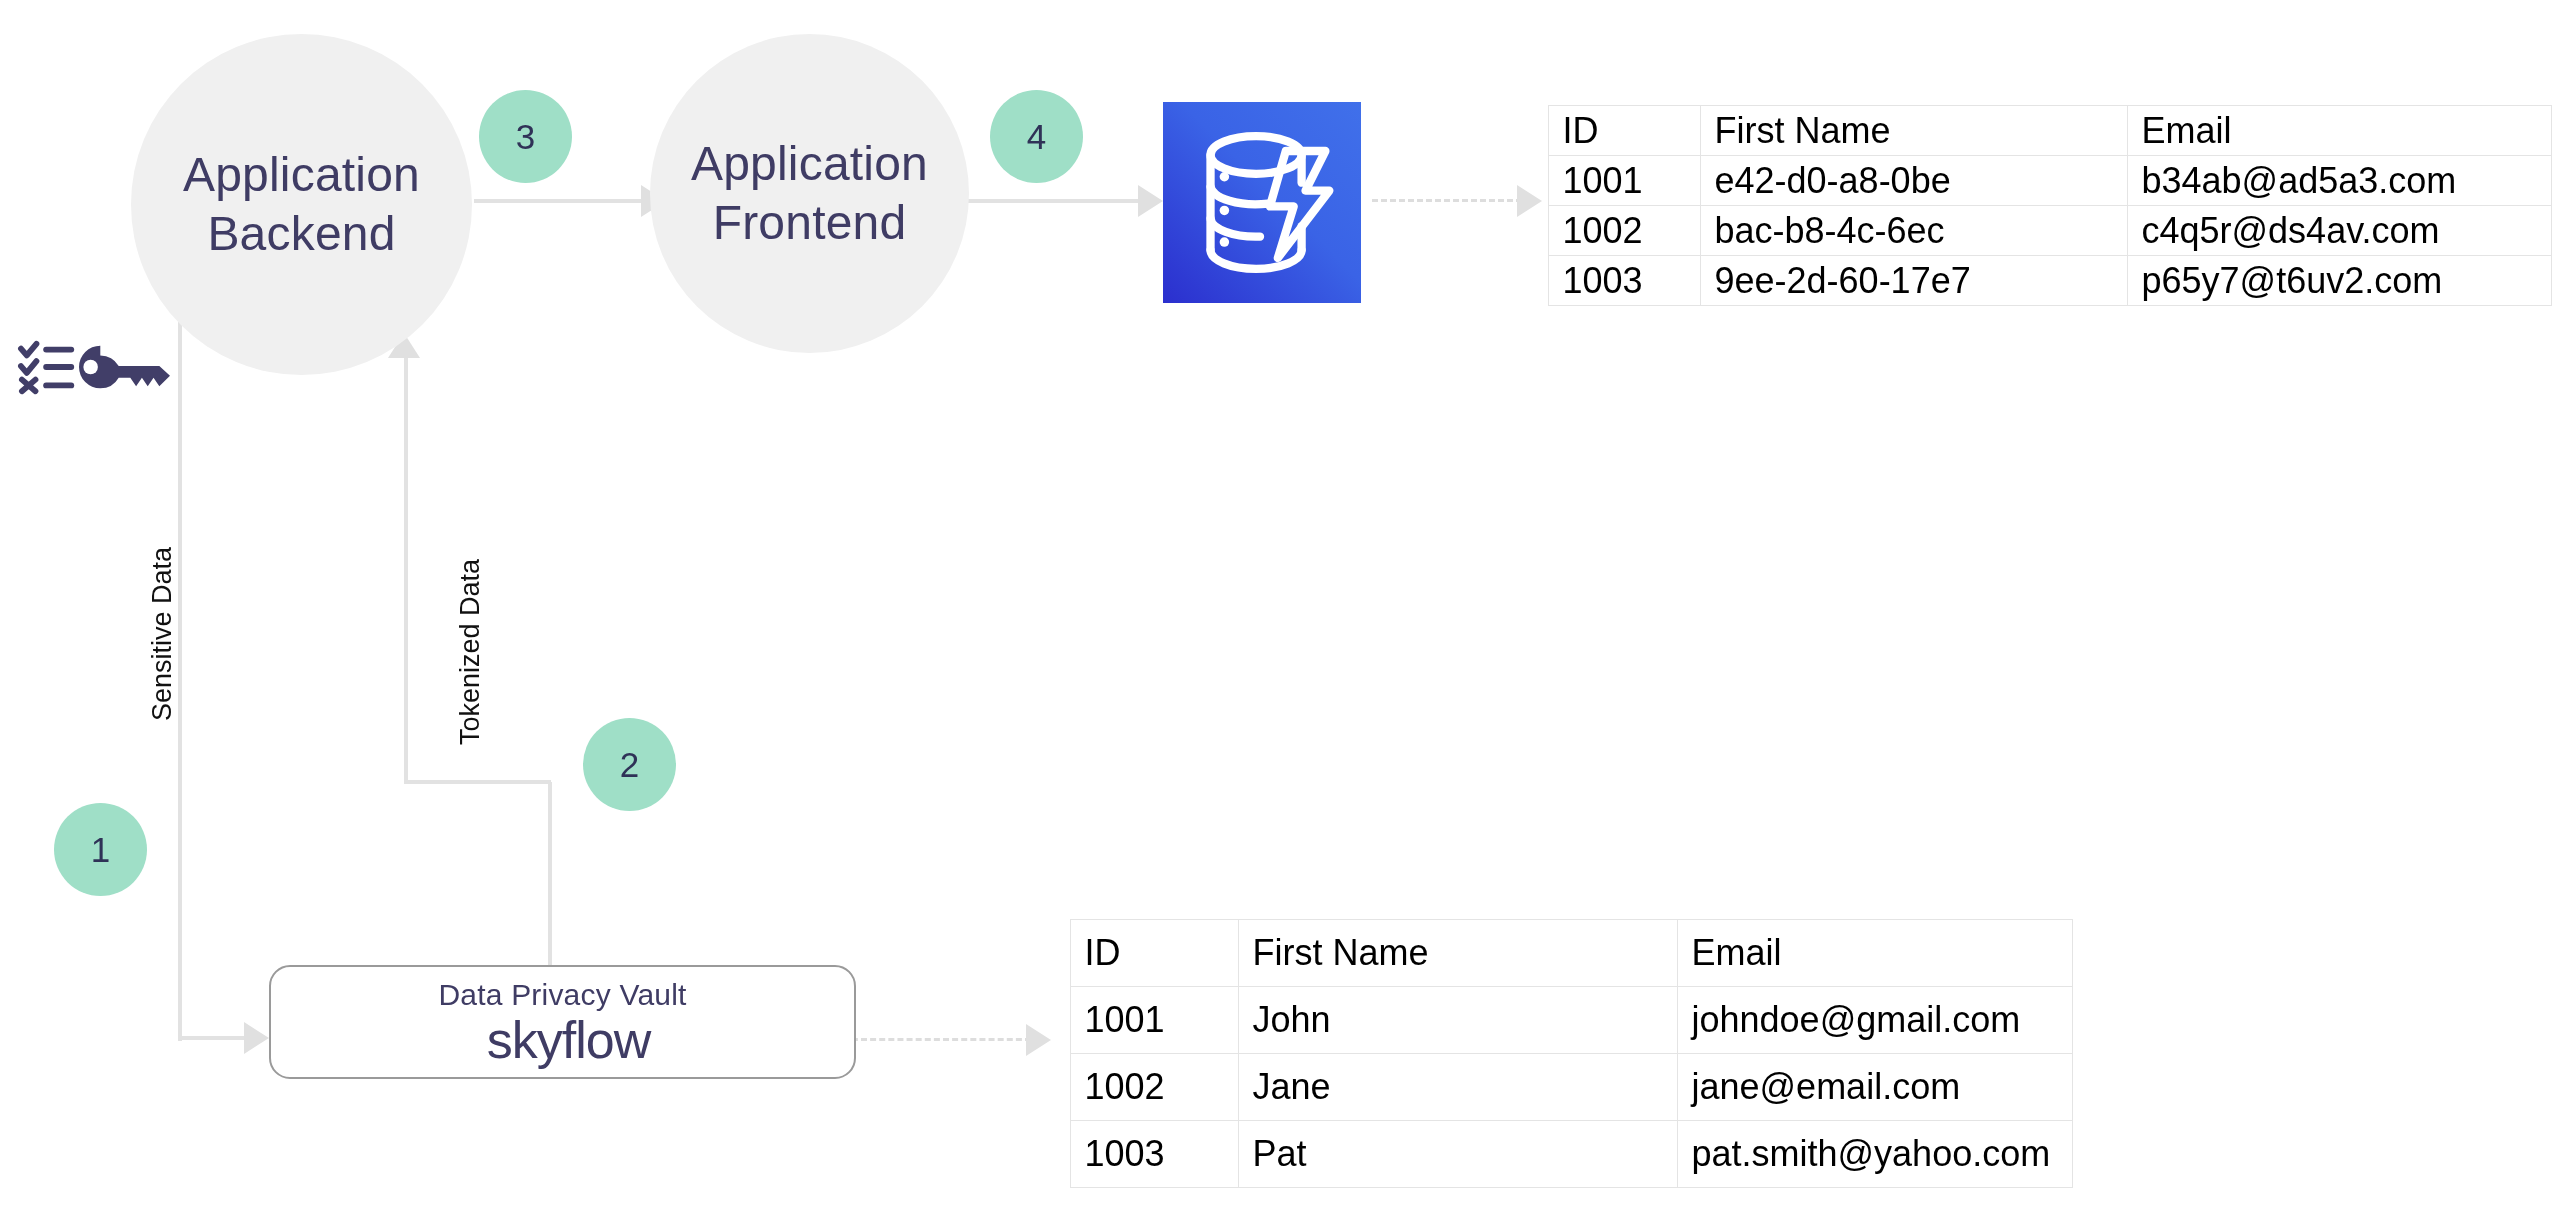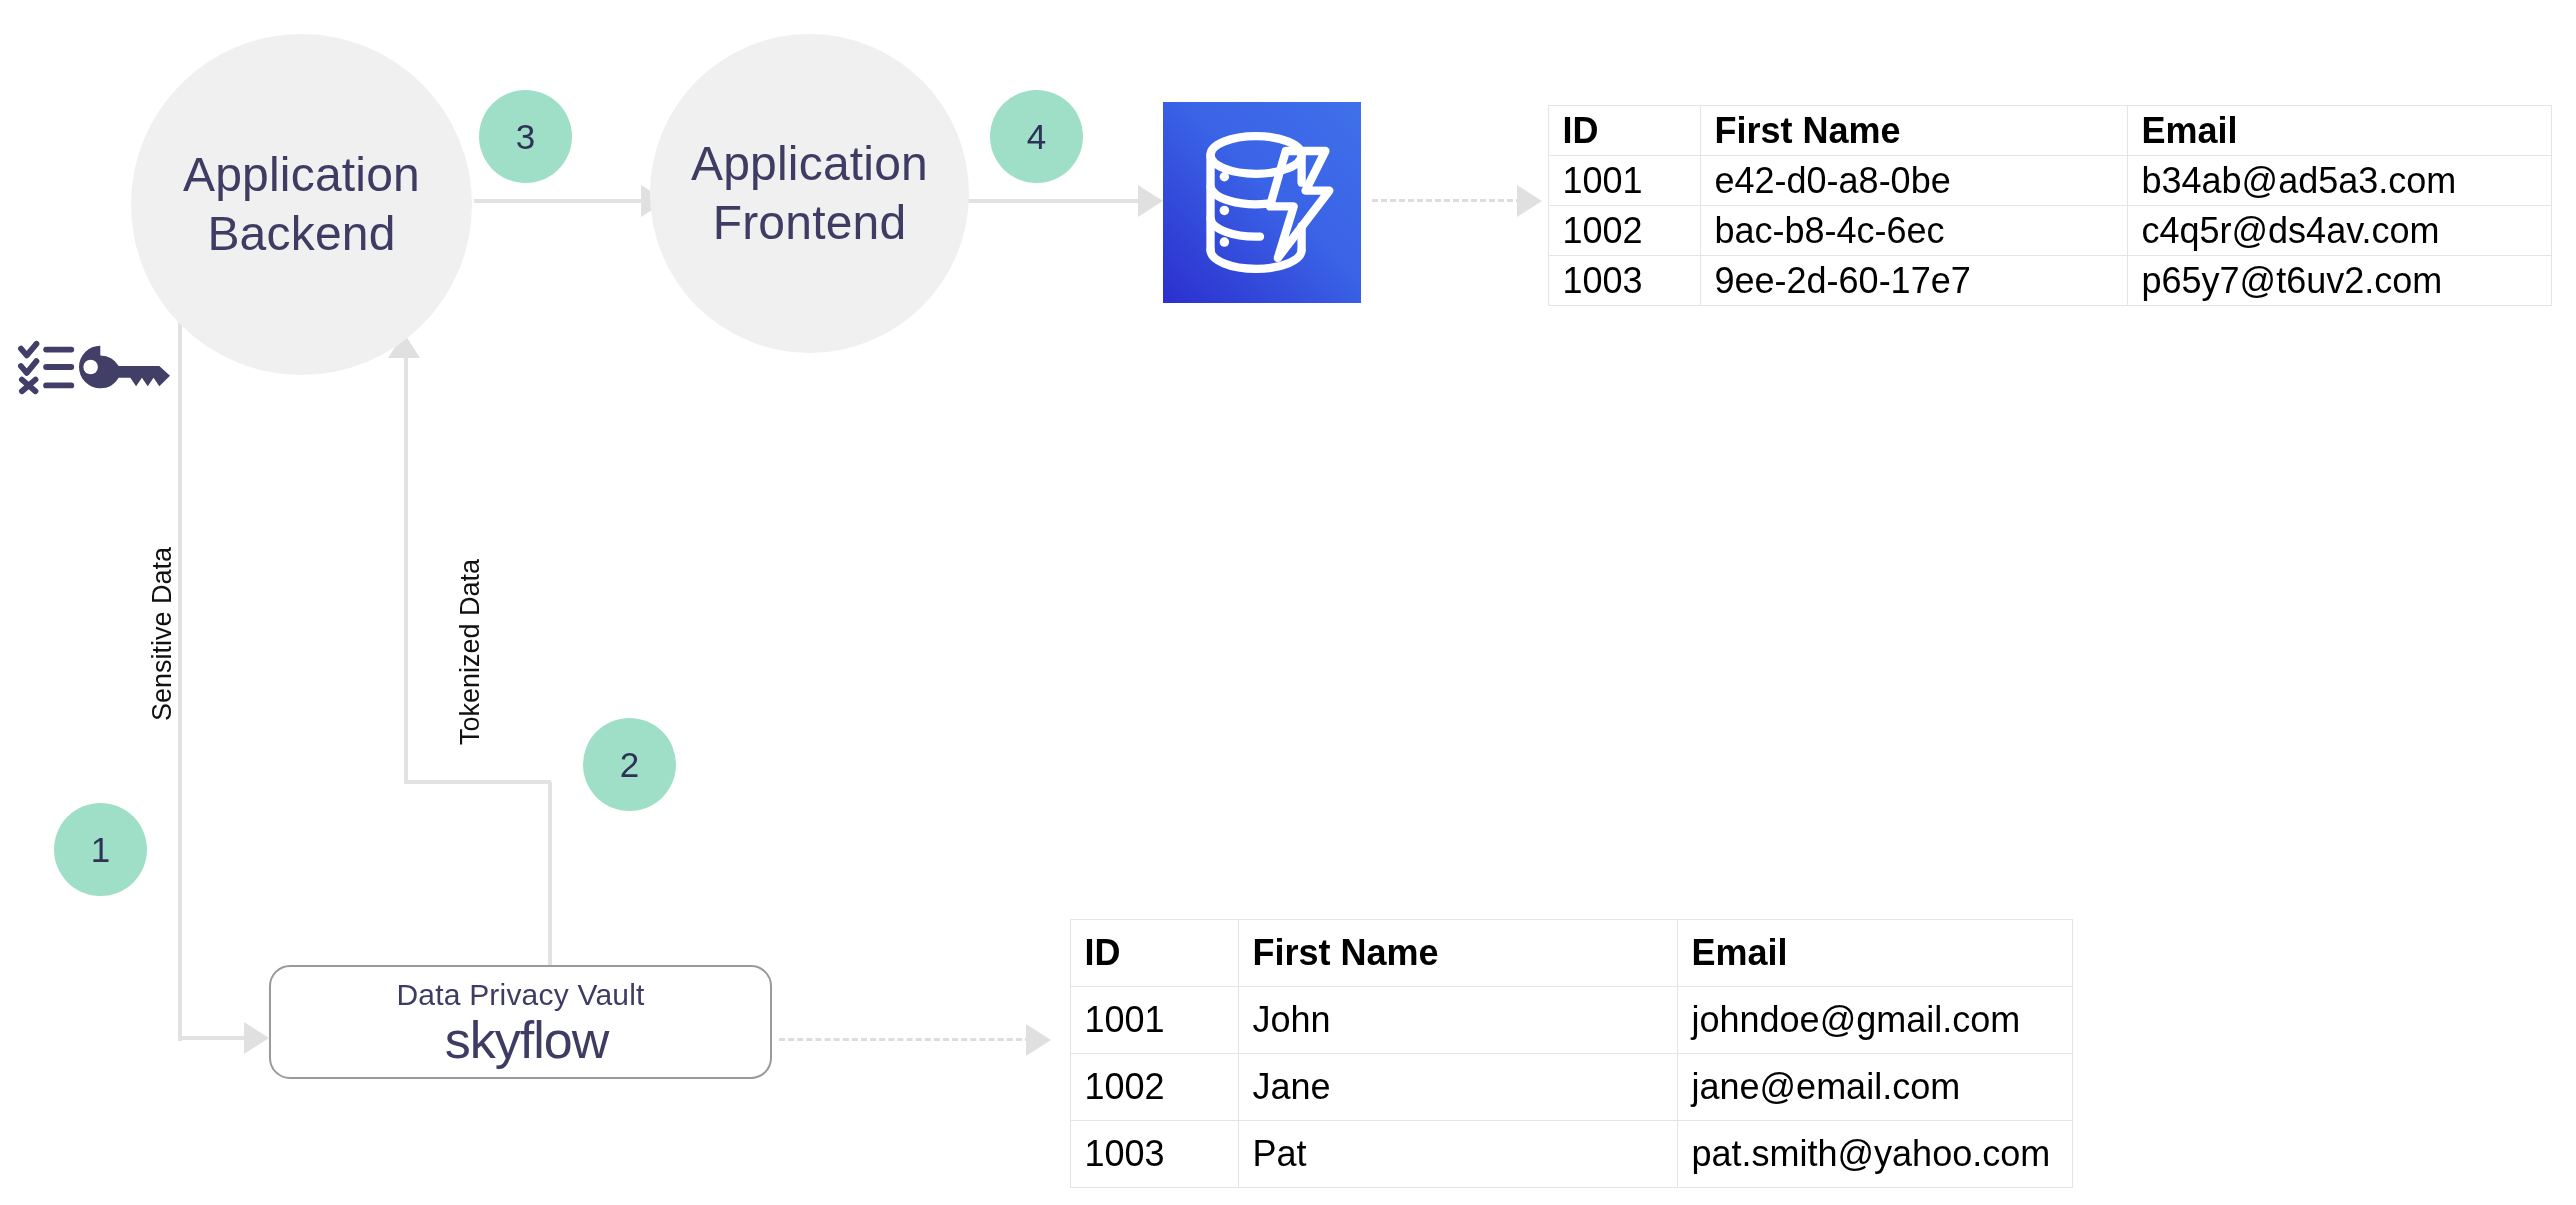--- a/index.html
+++ b/index.html
@@ -125,21 +125,21 @@
     table-layout:fixed;
   }
   .dtable td,.dtable th{
     border:1.9px solid #e4e4e4;
     padding:0 13.5px;
     text-align:left;
     color:#000000;
     white-space:nowrap;
     overflow:hidden;
   }
-  .dtable th{font-weight:bold;}
+  .dtable th{font-weight:normal;}
 
   
   #table-tokenized{left:1548px;top:105px;width:1004px;}
   #table-tokenized th,#table-tokenized td{height:49px;font-size:36px;}
   #table-tokenized .c-id{width:124px;}
   #table-tokenized .c-fn{width:399px;}
 
   
   #table-plain{left:1070px;top:919px;width:1003px;}
   #table-plain th,#table-plain td{height:66px;font-size:36px;}
@@ -214,21 +214,21 @@
         <path d="M30 31 H56"></path>
         <path d="M30 50 H56"></path>
       </g>
       <g fill="#413e68">
         <path d="M86 9 a22 22 0 1 0 0 44 a22 22 0 0 0 19-11 h12 l6 9 l6-9 l6 9 l6-9 l6 9 l11-11 l-11-10 h-42 a22 22 0 0 0 -19-11 z"></path>
       </g>
       <circle cx="76" cy="31" r="7.5" fill="#ffffff"></circle>
     </svg>
   </div>
 
-  <div class="vault" style="left:269px;top:965px;width:503px;height:114px;text-align:center;">
+  <div class="vault" style="left:269px;top:965px;width:587px;height:114px;text-align:center;">
     <div class="vault-title">Data Privacy Vault</div>
     <div class="vault-logo">skyflow</div>
   </div>
 
   <div class="step-badge" style="left:54px;top:803px;width:93px;height:93px;">
     <span>1</span>
   </div>
   <div class="step-badge" style="left:583px;top:718px;width:93px;height:93px;">
     <span>2</span>
   </div>

